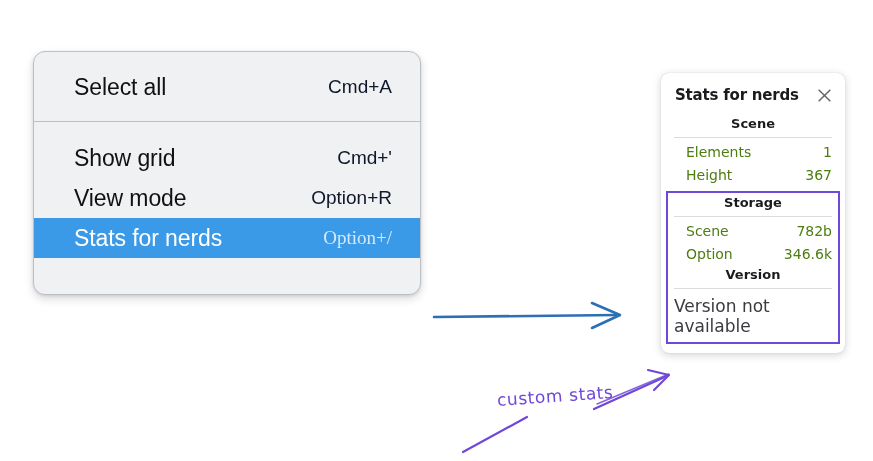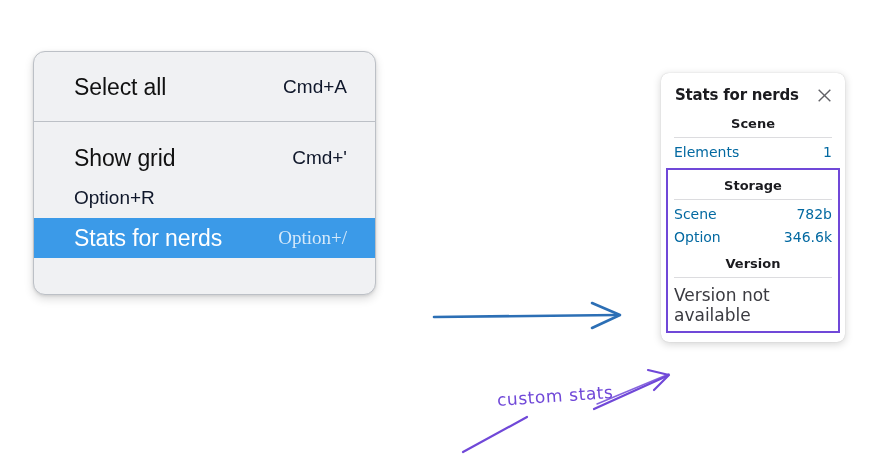--- a/index.html
+++ b/index.html
@@ -14,21 +14,21 @@
     overflow: hidden;
     font-family: "Liberation Sans", sans-serif;
     -webkit-font-smoothing: antialiased;
   }
 
   
   #context-menu {
     position: absolute;
     left: 33px;
     top: 51px;
-    width: 343px;
+    width: 388px;
     background: #f0f1f3;
     border: 1px solid #bcc0c6;
     border-radius: 12px;
     box-shadow: 0 4px 10px rgba(0,0,0,0.14), 0 1px 3px rgba(0,0,0,0.10);
     box-sizing: border-box;
     overflow: hidden;
   }
   .menu-group { padding: 0; }
   .menu-group.group-top { padding-top: 15px; padding-bottom: 14px; }
   .menu-group.group-bottom { padding-top: 16px; padding-bottom: 14px; }
@@ -107,37 +107,38 @@
   .hr {
     height: 1px;
     background: #dcdcdf;
     margin: 0 0 2px 0;
   }
   .stat-row {
     display: flex;
     justify-content: space-between;
     align-items: flex-start;
     font-size: 14px;
-    color: #0369a1;
+    color: #4d7c0f;
     padding: 4px 0 3px 0;
+    margin-left: 12px;
   }
   .stat-row .k { }
   .stat-row .v { }
   .single-row {
     font-size: 17px;
     color: #3a3a40;
     padding: 5px 0 2px 0;
   }
   
   .hl-box {
     border: 2px solid #7048d8;
     margin: 5px -8px 0 -8px;
     padding: 0 6px 4px 6px;
   }
-  .hl-box .section-head { padding-top: 8px; text-align: center; }
+  .hl-box .section-head { padding-top: 2px; text-align: center; }
 
   
   #annotations {
     position: absolute;
     left: 0; top: 0;
     width: 873px; height: 461px;
     pointer-events: none;
   }
   .annot-text {
     position: absolute;
@@ -165,20 +166,21 @@
   </div>
 
   <div class="menu-sep"></div>
 
   <div class="menu-group group-bottom">
     <div class="menu-item">
       <span class="label">Show grid</span>
       <span class="shortcut">Cmd+'</span>
     </div>
     <div class="menu-item">
+      <span class="label">View mode</span>
       <span class="shortcut">Option+R</span>
     </div>
     <div class="menu-item selected">
       <span class="label">Stats for nerds</span>
       <span class="shortcut">Option+/</span>
     </div>
     <div class="menu-footer"></div>
   </div>
 
 </div>
@@ -193,20 +195,24 @@
     </svg>
   </div>
 
   <div class="panel-body">
 
     <div class="section-head">Scene</div>
     <div class="hr"></div>
     <div class="stat-row">
       <span class="k">Elements</span>
       <span class="v">1</span>
+    </div>
+    <div class="stat-row">
+      <span class="k">Height</span>
+      <span class="v">367</span>
     </div>
 
     <div class="hl-box">
 
       <div class="section-head">Storage</div>
       <div class="hr"></div>
       <div class="stat-row">
         <span class="k">Scene</span>
         <span class="v">782b</span>
       </div>

